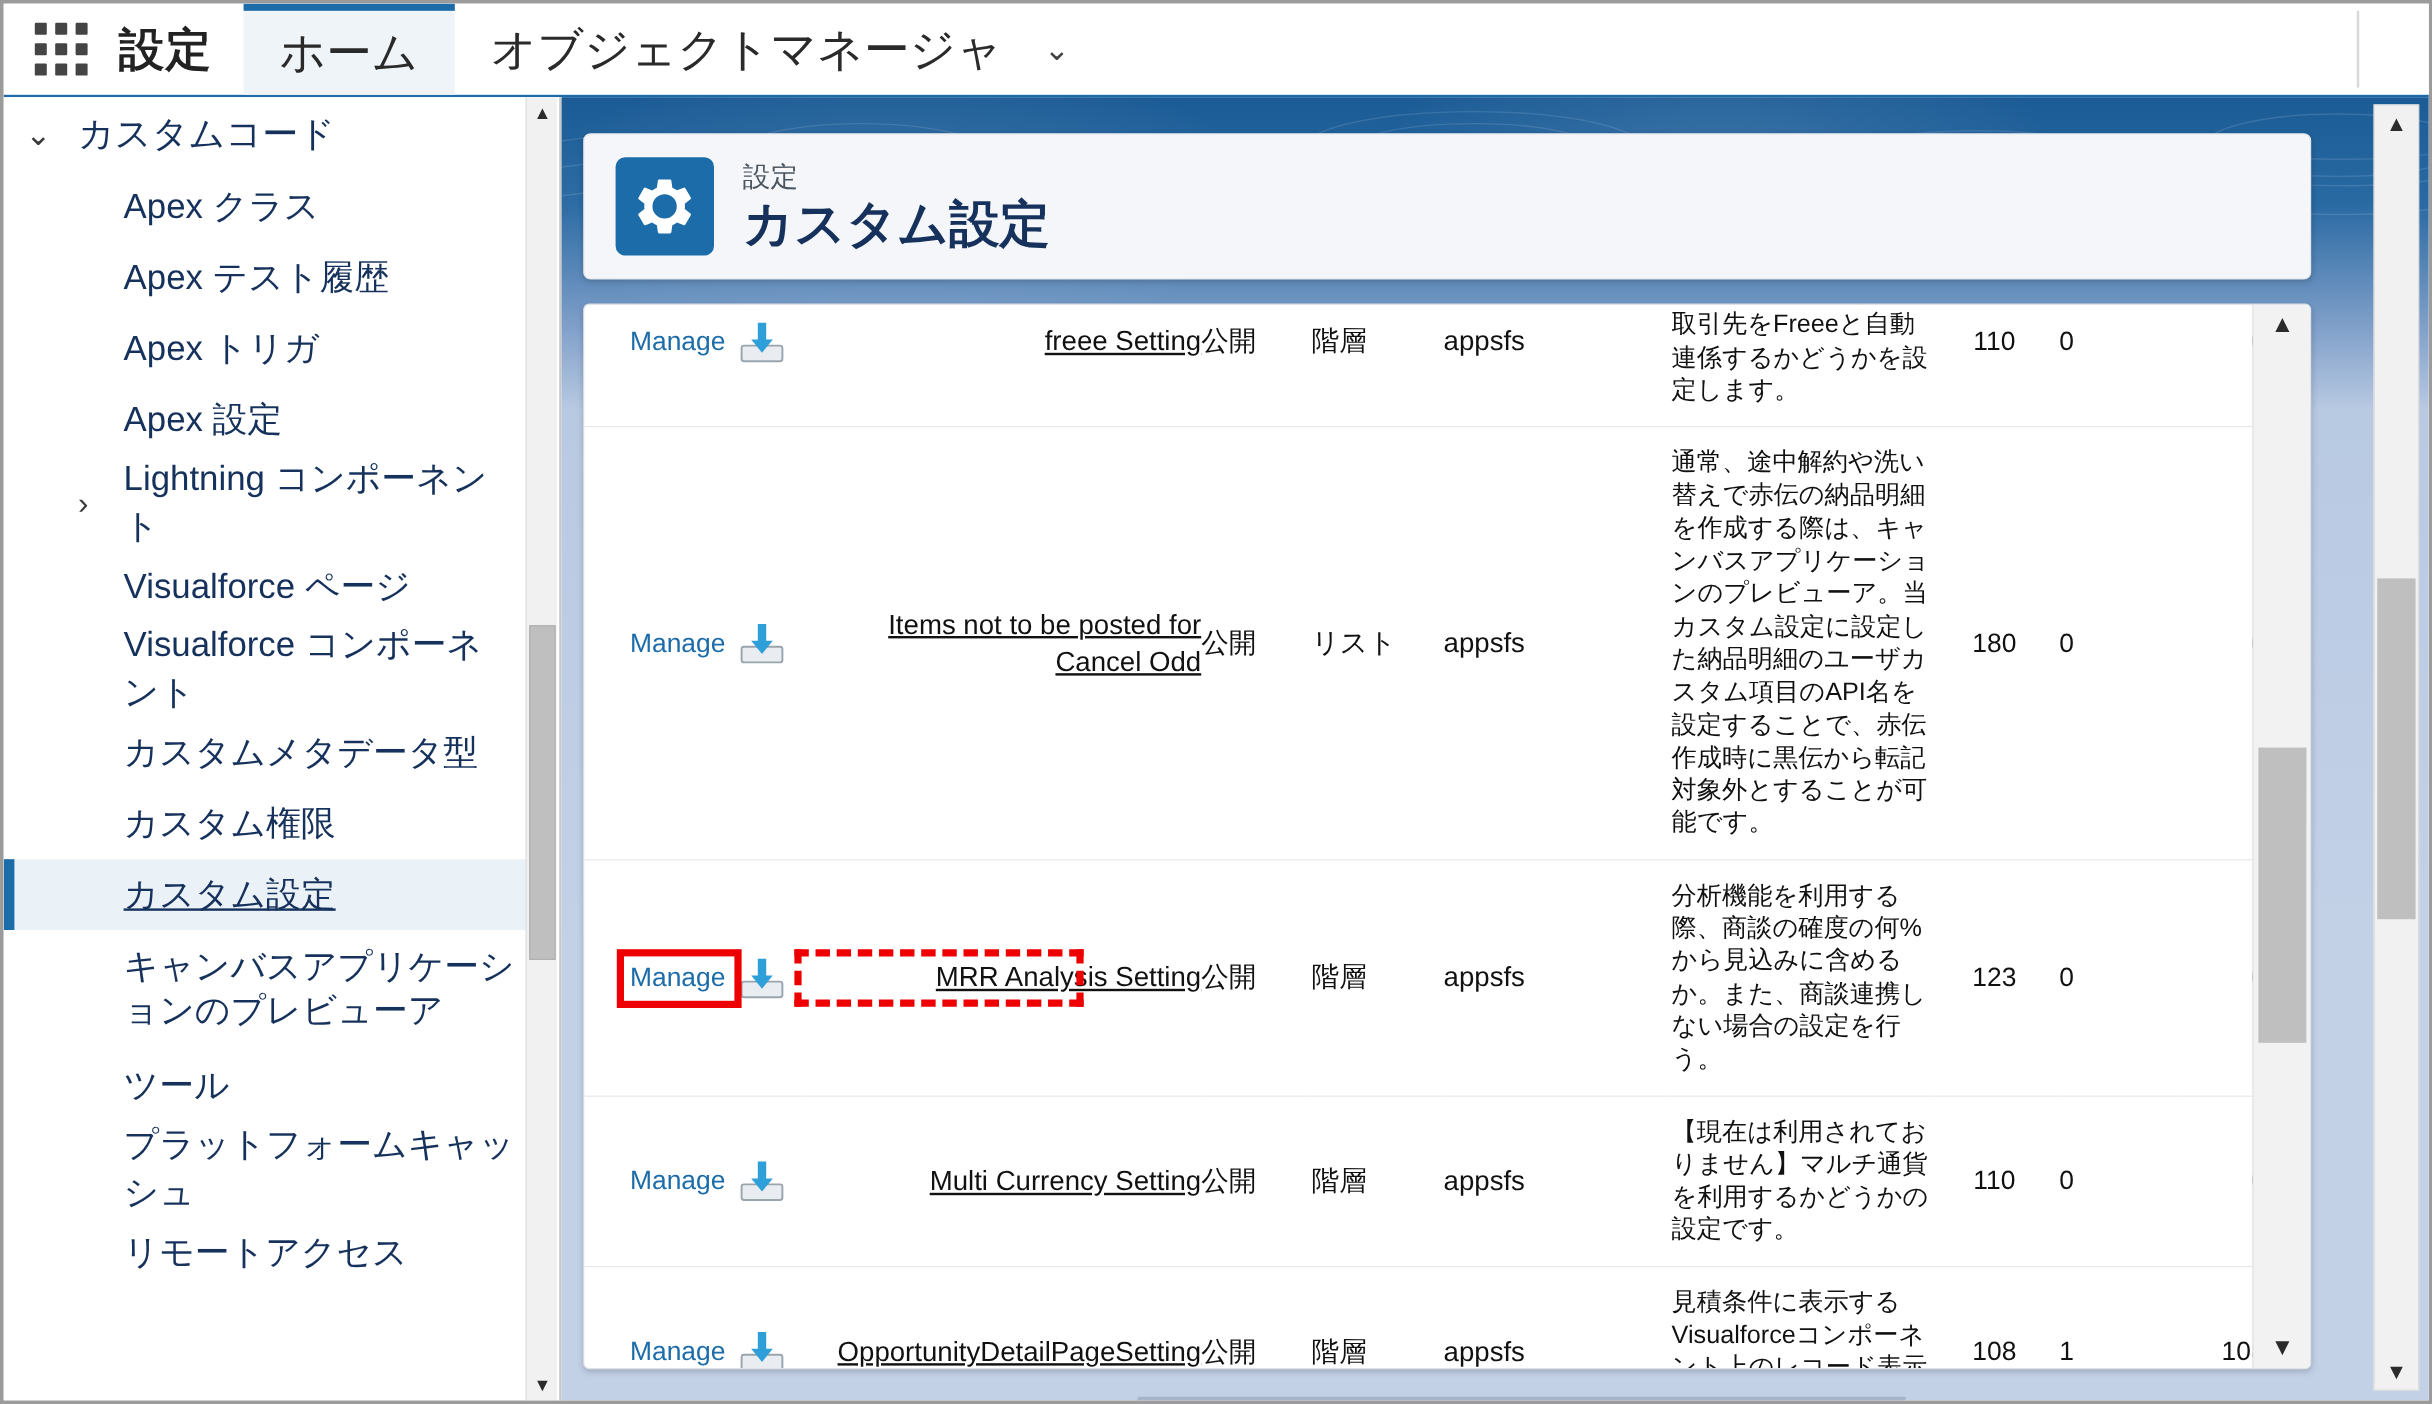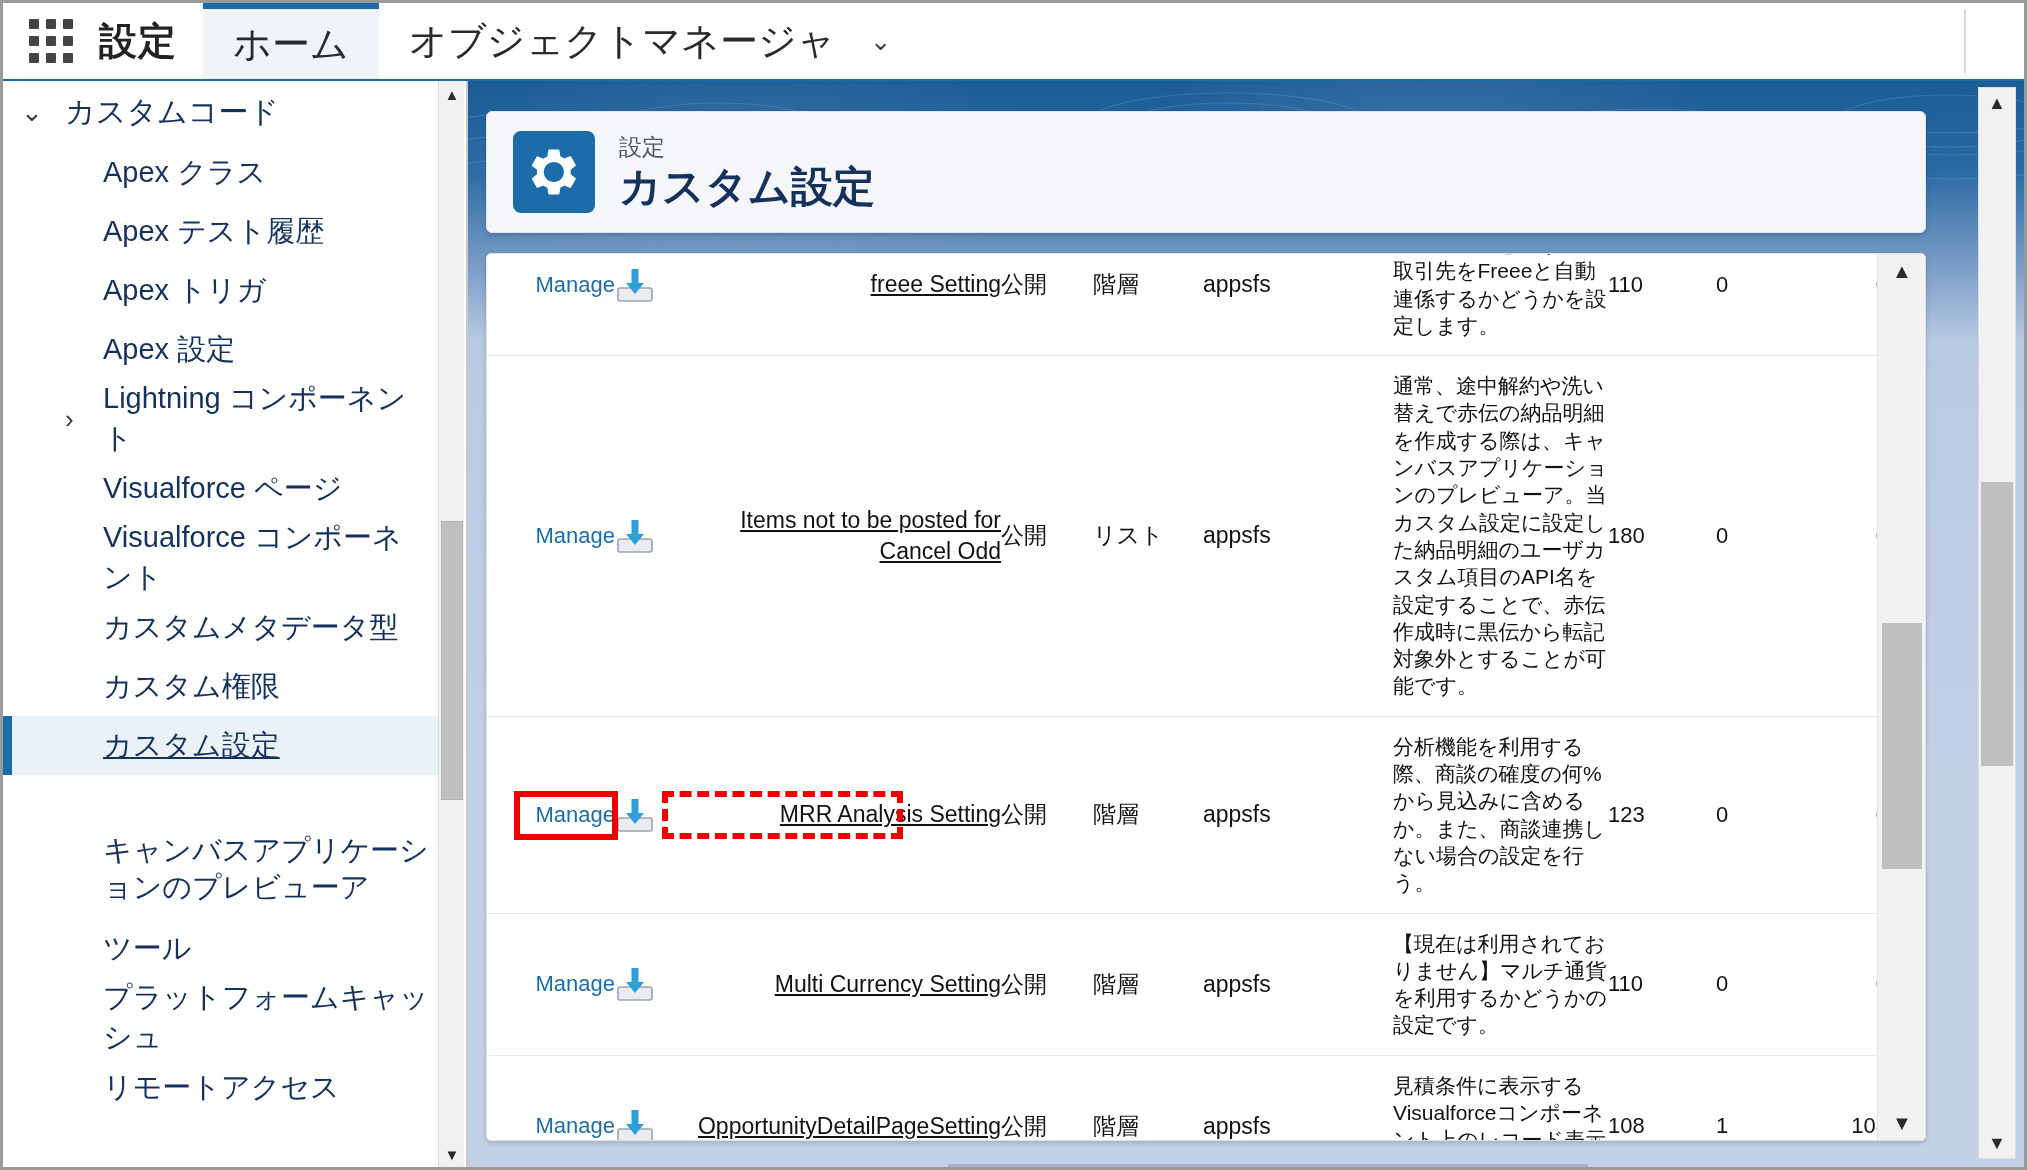--- a/index.html
+++ b/index.html
@@ -78,21 +78,21 @@
     height: 62px; padding-left: 18px;
     font-size: 30px; color: #16325c;
   }
   .tree-root .twisty { width: 44px; font-size: 26px; color: #3a3a3a; }
   .tree-item {
     display: flex; align-items: center;
     min-height: 59px; padding-left: 100px; padding-right: 10px;
     font-size: 29px; color: #16325c;
     cursor: pointer; position: relative;
   }
-  .tree-item.two-line { min-height: 100px; line-height: 1.28; margin-top: 44px; }
+  .tree-item.two-line { min-height: 100px; line-height: 1.28; }
   .tree-item .twisty-sub {
     position: absolute; left: 62px; font-size: 26px; color: #3a3a3a;
   }
   .tree-item.has-twisty { padding-left: 100px; }
   .tree-item.selected {
     background: #eaf2f7;
     border-left: 9px solid #1b6ca8;
     padding-left: 91px;
   }
   .tree-item.selected .lbl { text-decoration: underline; }
@@ -167,28 +167,28 @@
   }
   .rows-inner { position: absolute; left: 0; top: -40px; width: 1392px; }
 
   table.cs { border-collapse: collapse; width: 1392px; table-layout: fixed; }
   table.cs tr { border-bottom: 1px solid #e5e8eb; }
   table.cs td {
     vertical-align: middle;
     padding: 16px 0;
     font-size: 22px; color: #111;
   }
-  .c-manage { width: 128px; padding-left: 38px !important; text-align: right; }
+  .c-manage { width: 128px; padding-left: 38px !important; }
   .c-icon    { width: 56px; }
   .c-label   { width: 330px; text-align: right; }
   .c-vis     { width: 92px; }
   .c-type    { width: 110px; }
   .c-ns      { width: 190px; }
   .c-desc    { width: 215px; }
-  .c-num1    { width: 108px; text-align: left; margin-left: 48px; }
+  .c-num1    { width: 108px; text-align: center; margin-left: 48px; }
   .c-num2    { width: 100px; text-align: left; }
   .c-num3    { width: 120px; text-align: right; padding-right: 48px !important; }
 
   .manage-link { color: #1b6ca8; font-size: 22px; cursor: pointer; white-space: nowrap; }
   .dl-icon { display: block; width: 40px; height: 36px; }
   .rec-label {
     color: #111; font-size: 23px; text-decoration: underline;
     cursor: pointer; display: inline; line-height: 1.34;
   }
   .jp { font-size: 23px; color: #111; white-space: nowrap; }

